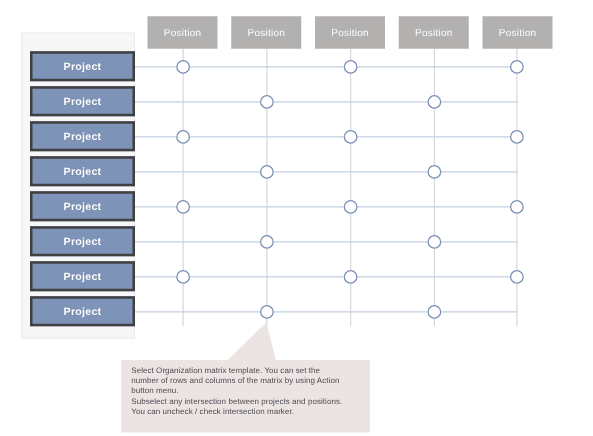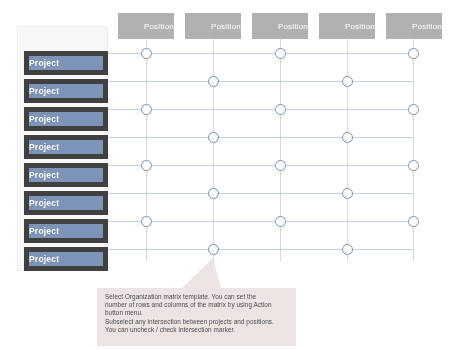--- a/index.html
+++ b/index.html
@@ -35,45 +35,45 @@
     box-sizing: border-box;
   }
 
   
   .project-box {
     position: absolute;
     left: 24px;
     width: 84px;
     height: 24px;
     background: #7d93b8;
-    border: 5px solid #404040;
+    border: 2px solid #404040;
     box-sizing: border-box;
     color: #ffffff;
     font-size: 8.5px;
     font-weight: bold;
     display: flex;
     align-items: center;
+    justify-content: center;
     letter-spacing: 0.2px;
     text-shadow: 0 0 1px rgba(0,0,0,0.15);
-    margin-top: 10px;
   }
 
   
   .position-box {
     position: absolute;
     top: 13px;
     width: 56px;
     height: 26px;
     background: #b3b0b0;
     box-sizing: border-box;
     color: #ffffff;
     font-size: 8px;
     display: flex;
     align-items: center;
-    justify-content: flex-end;
+    justify-content: center;
     letter-spacing: 0.2px;
   }
 
   
   .vline {
     position: absolute;
     top: 39px;
     width: 1px;
     height: 222px;
     background: #d9d9dd;

